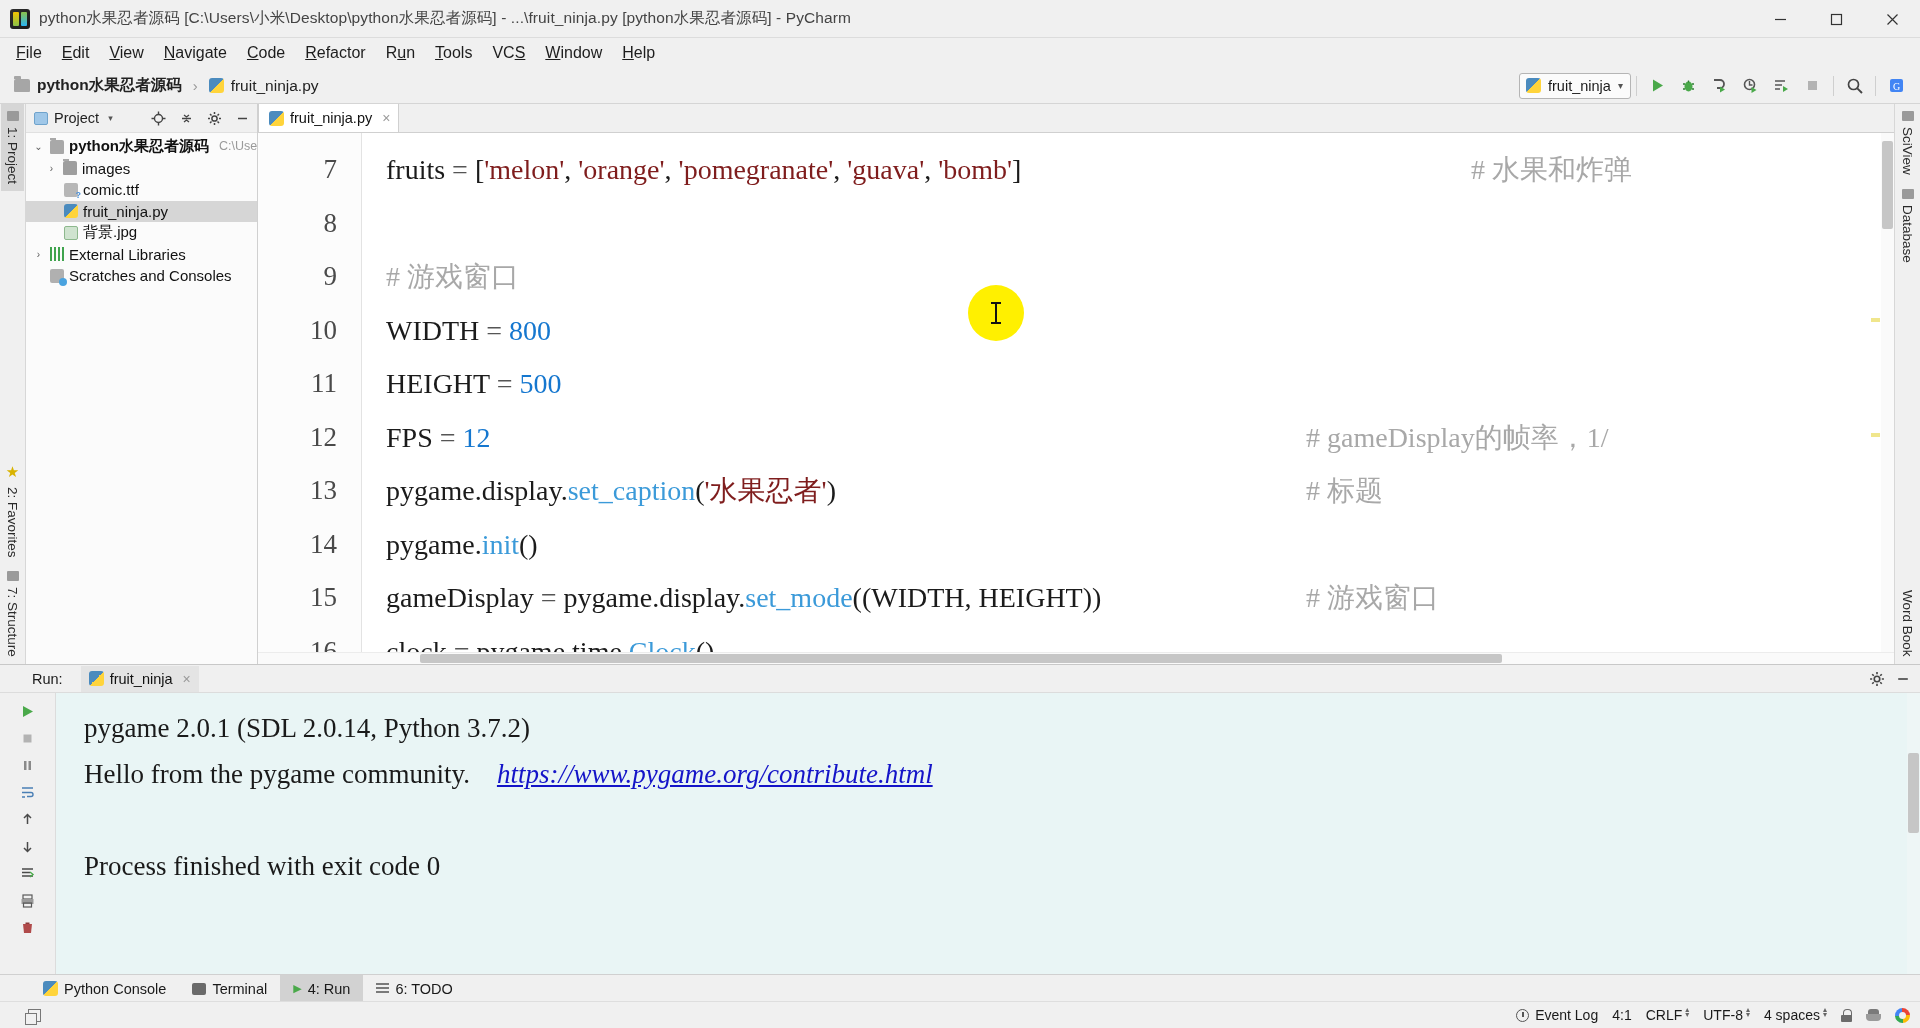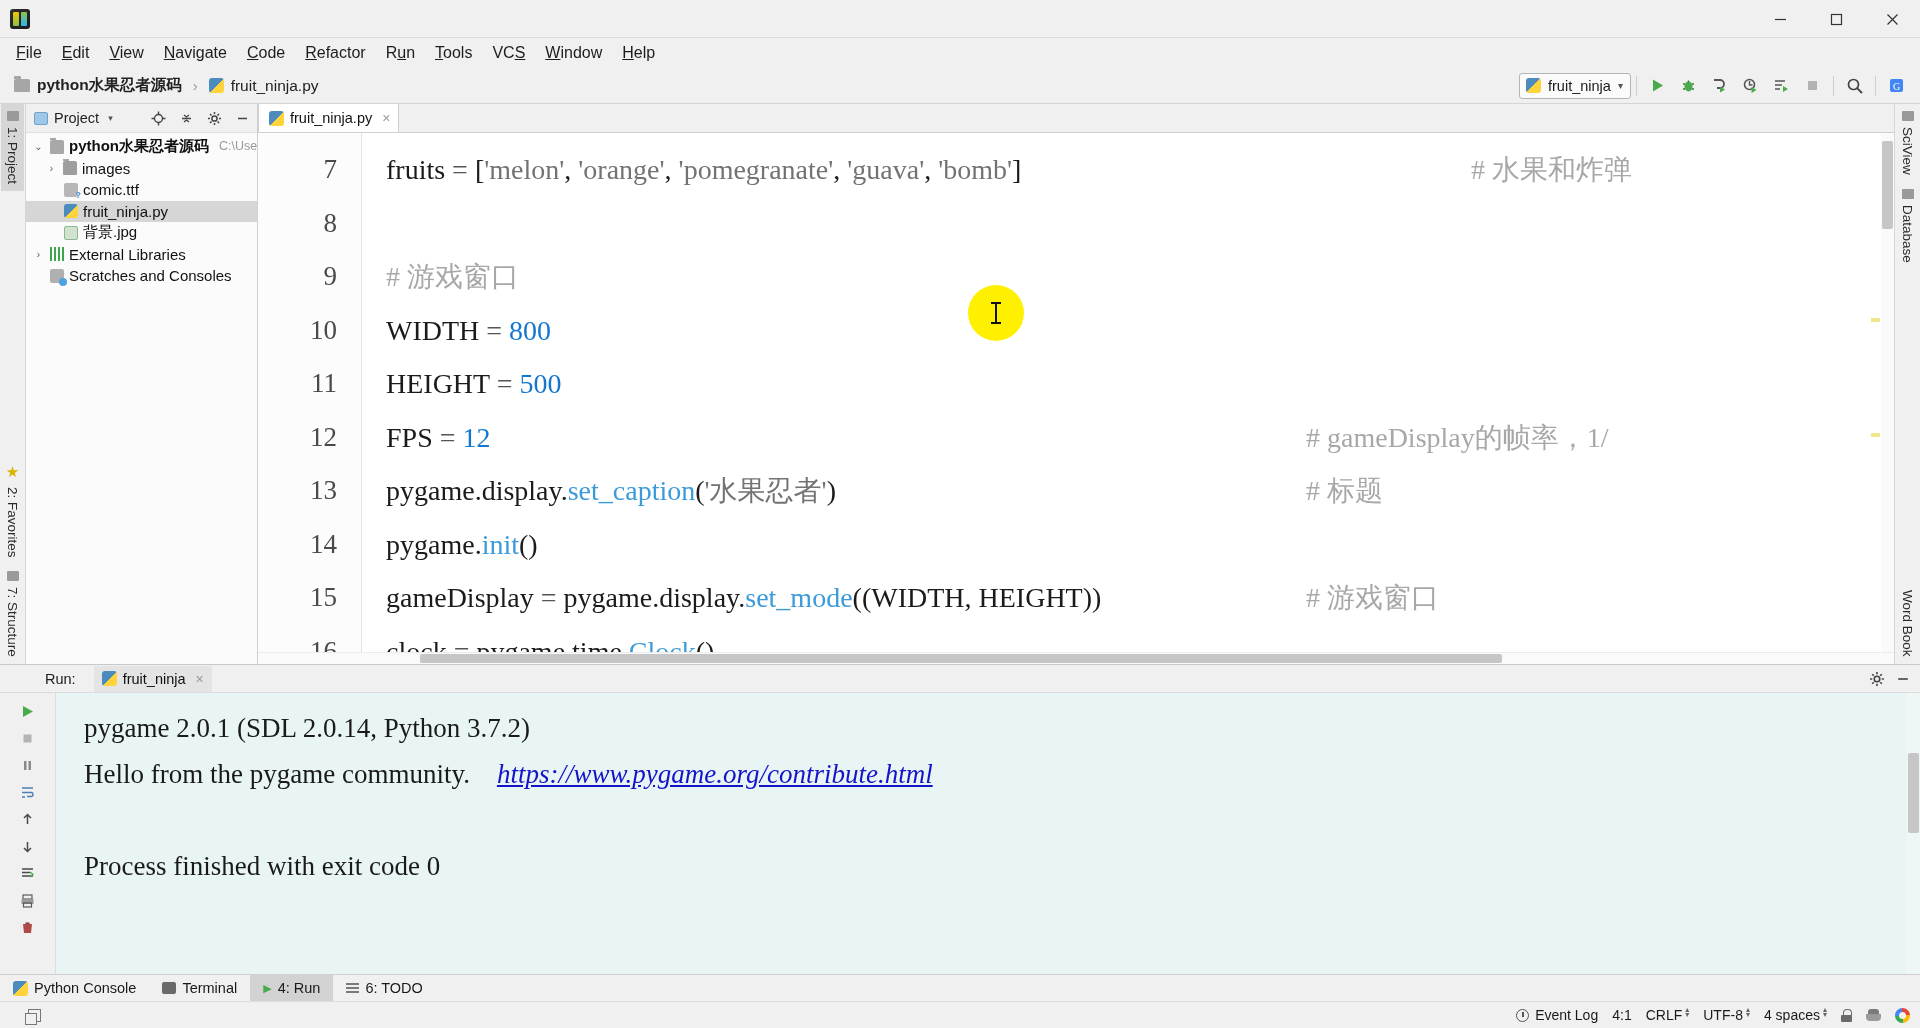--- a/index.html
+++ b/index.html
@@ -126,21 +126,21 @@
   .gutter {
     width:104px; background:#fcfcfc; border-right:1px solid #e3e3e3; flex:none;
     padding-top:10px; text-align:right; font-family:"Liberation Serif", serif;
   }
   .gline { height:53.5px; line-height:53.5px; font-size:27px; color:#4a4a4a; padding-right:24px; }
   .code {
     flex:1 1 auto; padding-top:10px; padding-left:24px; overflow:hidden; position:relative;
     font-family:"Liberation Serif", serif; white-space:nowrap;
   }
   .cline { height:53.5px; line-height:53.5px; font-size:28px; color:#1b1b1b; position:relative; }
-  .tok-str { color:#737373; }
+  .tok-str { color:#7f1d1d; }
   .tok-num { color:#1577cf; }
   .tok-fn  { color:#3b9ad9; }
   .tok-cm  { color:#a8a8a8; }
   .tok-op  { color:#555; }
   .cmt-col { position:absolute; }
   
   .cursor-blob {
     position:absolute; width:56px;height:56px;border-radius:50%;
     background:#fff000; left:606px; top:152px; display:flex;align-items:center;justify-content:center; z-index:20;
   }
@@ -158,21 +158,21 @@
 
   
   .vstrip-r {
     width: 26px; background:#f0f0f0; border-left:1px solid #d7d7d7;
     display:flex; flex-direction:column; align-items:center; flex:none;
   }
 
   
   .runpanel { height: 310px; display:flex; flex-direction:column; flex:none; border-top:1px solid #c8c8c8; background:#f0f0f0; }
   .run-head { height:28px; display:flex; align-items:center; background:#f0f0f0; border-bottom:1px solid #dcdcdc; flex:none; position:relative; }
-  .run-head .rlabel { font-size:14.5px; color:#1a1a1a; margin-left:45px; }
+  .run-head .rlabel { font-size:14.5px; color:#1a1a1a; margin-left:32px; }
   .run-tab {
     margin-left:18px; height:26px; display:flex; align-items:center; gap:6px; padding:0 8px;
     background:#e4e4e4; font-size:14.5px; color:#111;
   }
   .run-tab .x { color:#999; margin-left:4px; font-size:14px; }
   .run-head-right { position:absolute; right:6px; display:flex; align-items:center; gap:4px; }
   .run-body { flex:1 1 auto; display:flex; min-height:0; }
   .run-gutter {
     width:56px; background:#f0f0f0; border-right:1px solid #dcdcdc; flex:none;
     display:flex; flex-direction:column; align-items:center; padding-top:5px; gap:1px;
@@ -181,21 +181,21 @@
   .rg-btn.green{color:#4aa94a;}
   .run-console {
     flex:1 1 auto; background:#e9f5f5; padding: 12px 0 0 28px; overflow:hidden; position:relative;
     font-family:"Liberation Serif", serif; font-size:27px; color:#1a1a1a; line-height:46px;
   }
   .con-link { color:#1414c8; text-decoration:underline; font-style:italic; }
   .con-vscroll { position:absolute; right:0; top:0; width:13px; height:100%; background:#eef6f6; }
   .con-vthumb { position:absolute; right:1px; top:60px; width:11px; height:80px; background:#c6c6c6; border-radius:2px; }
 
   
-  .toolstrip { height:27px; background:#f0f0f0; border-top:1px solid #d0d0d0; display:flex; align-items:center; flex:none; gap:0; }
+  .toolstrip { height:27px; background:#f0f0f0; border-top:1px solid #d0d0d0; display:flex; flex:none; padding-left:30px; gap:0; }
   .tool-tab { height:27px; display:flex; align-items:center; gap:6px; padding:0 13px; font-size:14.5px; color:#1a1a1a; }
   .tool-tab.active { background:#d2d2d2; }
   .statusbar { height:27px; background:#f0f0f0; border-top:1px solid #dedede; display:flex; align-items:center; flex:none; position:relative; }
   .sb-left { margin-left:28px; display:flex; align-items:center; gap:8px; }
   .sb-right { position:absolute; right:10px; display:flex; align-items:center; gap:14px; font-size:14px; color:#1a1a1a; }
   .sb-item { display:flex; align-items:flex-start; gap:3px; }
   .sb-arrows { display:flex; flex-direction:column; line-height:5px; font-size:8px; color:#666; }
   .evlog { display:flex; align-items:center; gap:6px; font-size:14px; color:#1a1a1a; }
   .ic-clock { width:13px;height:13px;border:1.5px solid #555;border-radius:50%;position:relative; }
   .ic-clock::after{content:"";position:absolute;left:5px;top:2px;width:1.5px;height:5px;background:#555;}
@@ -212,20 +212,21 @@
   .sb-sq { width:13px;height:13px;border:1.6px solid #777; position:relative; }
   .sb-sq::before{content:"";position:absolute;left:-4px;top:3px;width:10px;height:10px;border:1.6px solid #777;background:#f0f0f0;}
 </style>
 </head>
 <body>
 
 <div class="app">
 
   <div class="titlebar">
     <div class="tb-icon"></div>
+    <div class="tb-title">python水果忍者源码 [C:\Users\小米\Desktop\python水果忍者源码] - ...\fruit_ninja.py [python水果忍者源码] - PyCharm</div>
     <div class="winctl">
       <div class="winbtn">
         <svg width="13" height="13" viewBox="0 0 13 13">
             <path d="M1 6.5 H12" stroke="#333" stroke-width="1.2"></path>
           </svg>
       </div>
       <div class="winbtn">
         <svg width="13" height="13" viewBox="0 0 13 13">
             <rect x="1.5" y="1.5" width="10" height="10" fill="none" stroke="#333" stroke-width="1.2"></rect>
           </svg>

